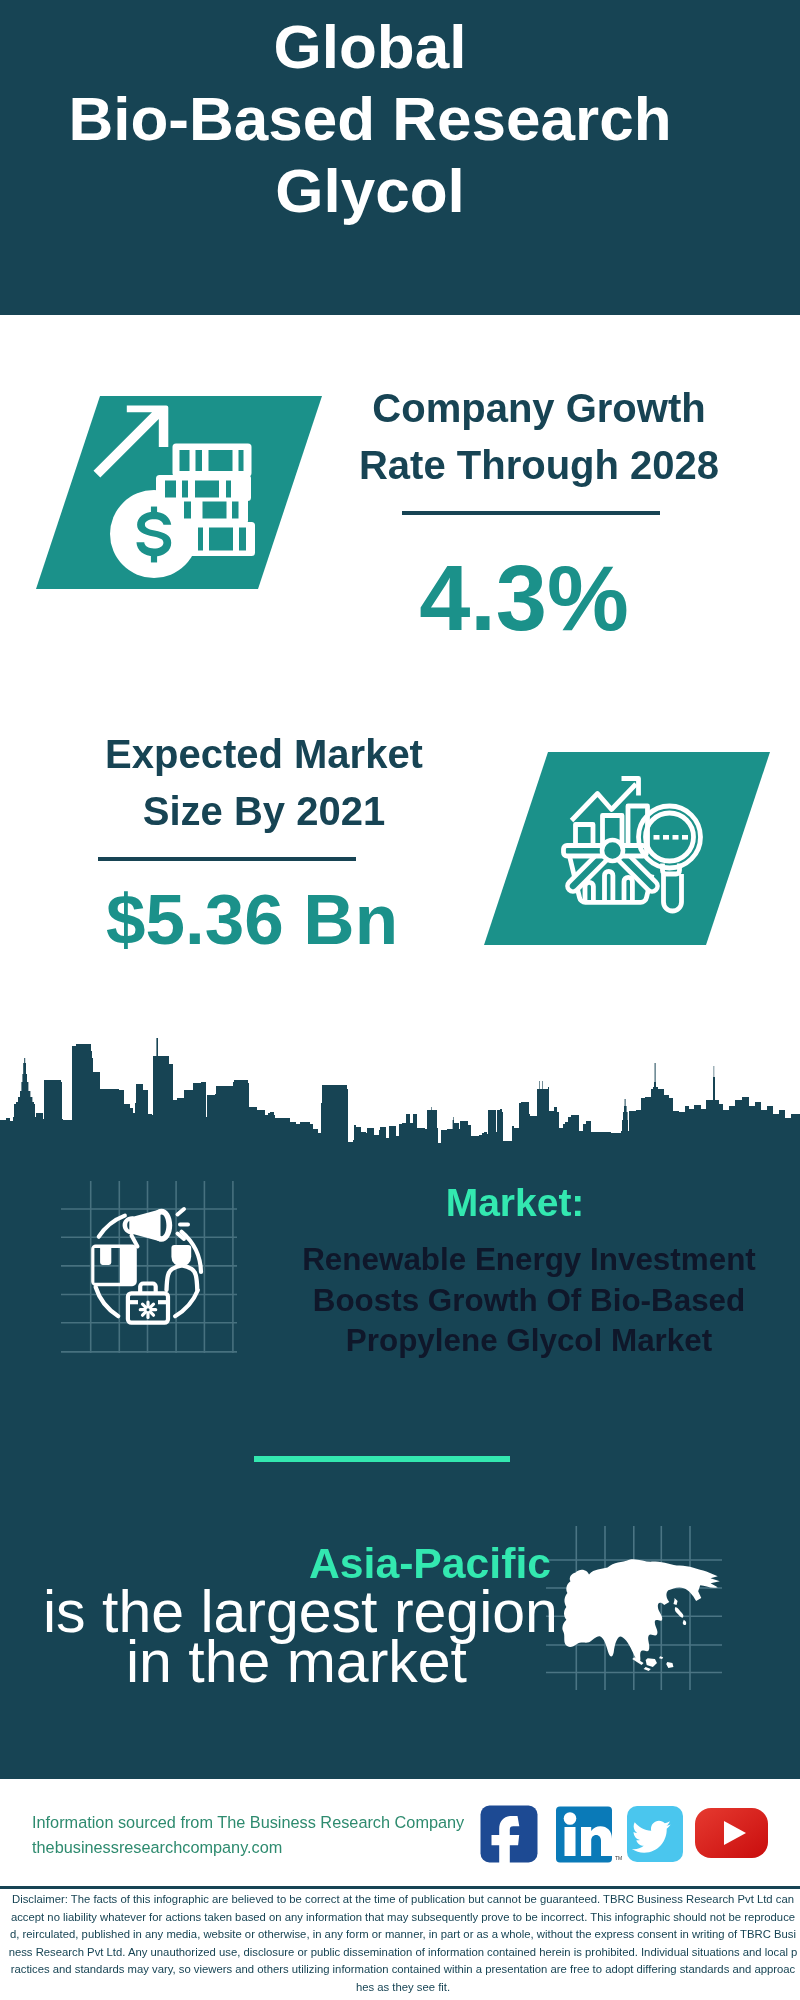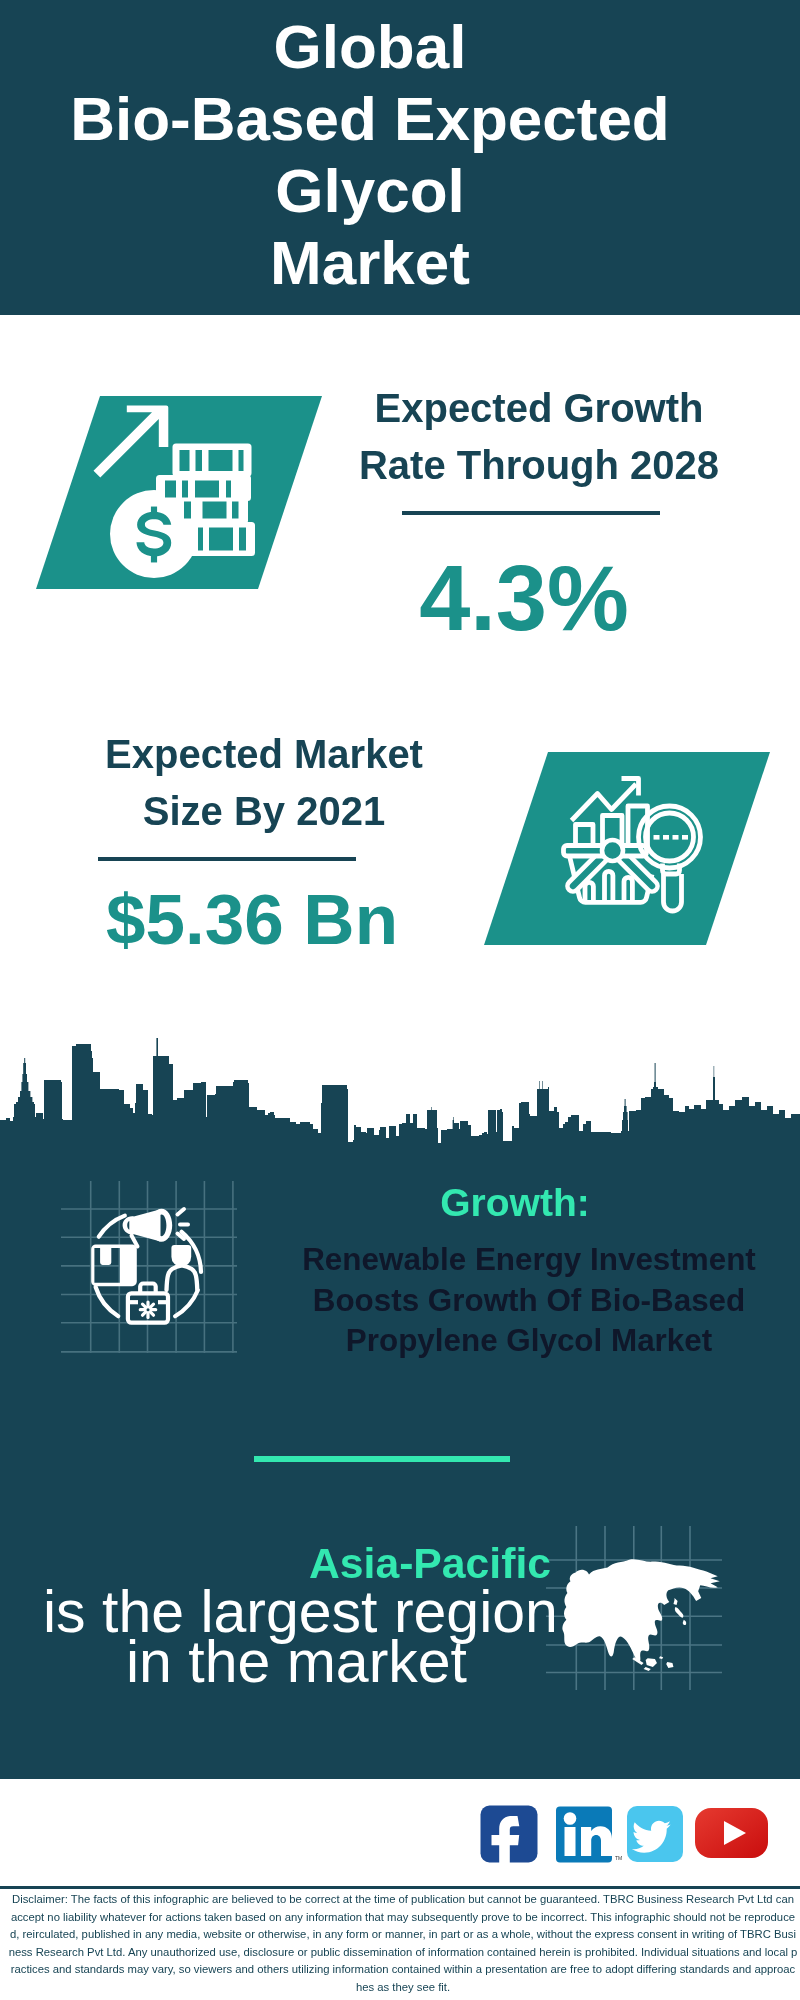--- a/index.html
+++ b/index.html
@@ -47,23 +47,22 @@
       font-size:11.3px;line-height:17.6px;text-align:center;word-break:break-all;}
 </style>
 </head>
 <body>
 
 <div class="page">
 
   <div class="header">
     <div class="title">
       <div>Global</div>
-      <div>Bio-Based Expected</div>
+      <div>Bio-Based Research</div>
       <div>Glycol</div>
-      <div>Market</div>
     </div>
   </div>
 
   <div class="para" style="left:36px;top:396px;"></div>
   <svg class="icon-money" width="300" height="230" viewBox="0 0 300 230" style="position:absolute;left:60px;top:380px;">
     <defs>
       <mask id="moneymask">
         <rect x="0" y="0" width="300" height="230" fill="#000"></rect>
         <g fill="#fff">
           <path d="M66.8 25.6 h39.5 a2 2 0 0 1 2 2 v39.5 h-9.5 v-28 l-58.5 58.5 -6.8 -6.8 58.5 -58.5 h-25.2 z"></path>
@@ -93,21 +92,21 @@
             <rect x="181" y="320" width="38" height="52"></rect>
             <path d="M200 60 C138 60,96 96,96 140 C96 184,136 200,196 212 C244 222,258 232,258 250 C258 272,232 286,200 286 C166 286,142 272,140 248 L92 248 C94 300,140 334,200 334 C262 334,306 300,306 250 C306 204,264 188,204 176 C158 166,144 156,144 138 C144 118,168 106,200 106 C232 106,254 118,258 140 L306 140 C300 92,258 60,200 60 Z"></path>
           </g>
         </g>
       </mask>
     </defs>
     <rect x="0" y="0" width="300" height="230" fill="#ffffff" mask="url(#moneymask)"></rect>
   </svg>
 
   <div class="stat-title" style="left:339px;top:380px;width:400px;">
-    <div>Expected Growth</div>
+    <div>Company Growth</div>
     <div>Rate Through 2028</div>
   </div>
   <div class="rule" style="left:402px;top:511px;width:258px;"></div>
   <div class="stat-value" style="left:324px;top:552px;width:400px;font-size:92px;">4.3%</div>
 
   <div class="para" style="left:484px;top:752px;"></div>
   <svg width="240" height="200" viewBox="550 755 240 200" style="position:absolute;left:550px;top:755px;">
  <g fill="none" stroke="#fff" stroke-width="4.8" stroke-linejoin="round" stroke-linecap="round">
 
   <path d="M571.5 820.5 L597.5 793.5 L611.5 809.5 L636 784" stroke-linecap="butt"></path>
@@ -210,21 +209,21 @@
  </g>
  <g stroke="#fff" stroke-width="3.2" stroke-linecap="round">
   <line x1="148" y1="1302" x2="148" y2="1317.4"></line>
   <line x1="140.3" y1="1309.7" x2="155.7" y2="1309.7"></line>
   <line x1="142.5" y1="1304.2" x2="153.5" y2="1315.2"></line>
   <line x1="153.5" y1="1304.2" x2="142.5" y2="1315.2"></line>
  </g>
  <circle cx="148" cy="1309.7" r="3.6" fill="#fff"></circle>
  <circle cx="148" cy="1309.7" r="1.5" fill="#174454"></circle>
 </svg>
-  <div class="driver-label" style="left:275px;top:1180px;width:480px;">Growth:</div>
+  <div class="driver-label" style="left:275px;top:1180px;width:480px;">Market:</div>
   <div class="driver-text" style="left:289px;top:1240px;width:480px;">
     <div>Renewable Energy Investment</div>
     <div>Boosts Growth Of Bio-Based</div>
     <div>Propylene Glycol Market</div>
   </div>
 
   <div class="greenrule" style="left:254px;top:1456px;width:256px;"></div>
 
   <svg width="220" height="200" viewBox="545 1495 220 200" style="position:absolute;left:545px;top:1495px;">
 <g stroke="#4b7584" stroke-width="1.6">
@@ -289,20 +288,24 @@
 <path d="M 662 1663 l 5 1 l 1 4 l -5 1 l -2 -4 z"></path>
 <path d="M 641 1668 l 5 2 l -2 2 l -5 -2 z"></path>
 </g>
 </svg>
   <div class="region-head" style="left:51px;top:1541px;width:500px;text-align:right;">Asia-Pacific</div>
   <div class="region-text" style="left:43px;top:1587px;width:500px;">
     <div>is the largest region</div>
     <div style="margin-left:7px">in the market</div>
   </div>
 
+  <div class="src">
+    <div>Information sourced from The Business Research Company</div>
+    <div>thebusinessresearchcompany.com</div>
+  </div>
 
   <svg class="socials" width="300" height="70" viewBox="470 1800 300 70" style="position:absolute;left:470px;top:1800px;">
     <g>
       <rect x="480.5" y="1805.5" width="57" height="57" rx="9" fill="#1d4a93"></rect>
       <path d="M517.5 1816 h-5.5 c-7.8 0 -12.8 5 -12.8 12.8 v6.2 h-7.7 v10.3 h7.7 v23 h10.6 v-23 h8.3 l1.1 -10.3 h-9.4 v-5.3 c0 -2.3 0.8 -3.4 3.5 -3.4 h6 z" fill="#ffffff"></path>
     </g>
     <g>
       <rect x="556" y="1806.5" width="56" height="56" rx="4" fill="#0a7ab8"></rect>
       <rect x="564.5" y="1827" width="11" height="29" fill="#ffffff"></rect>
       <circle cx="570" cy="1818.5" r="6.3" fill="#ffffff"></circle>

